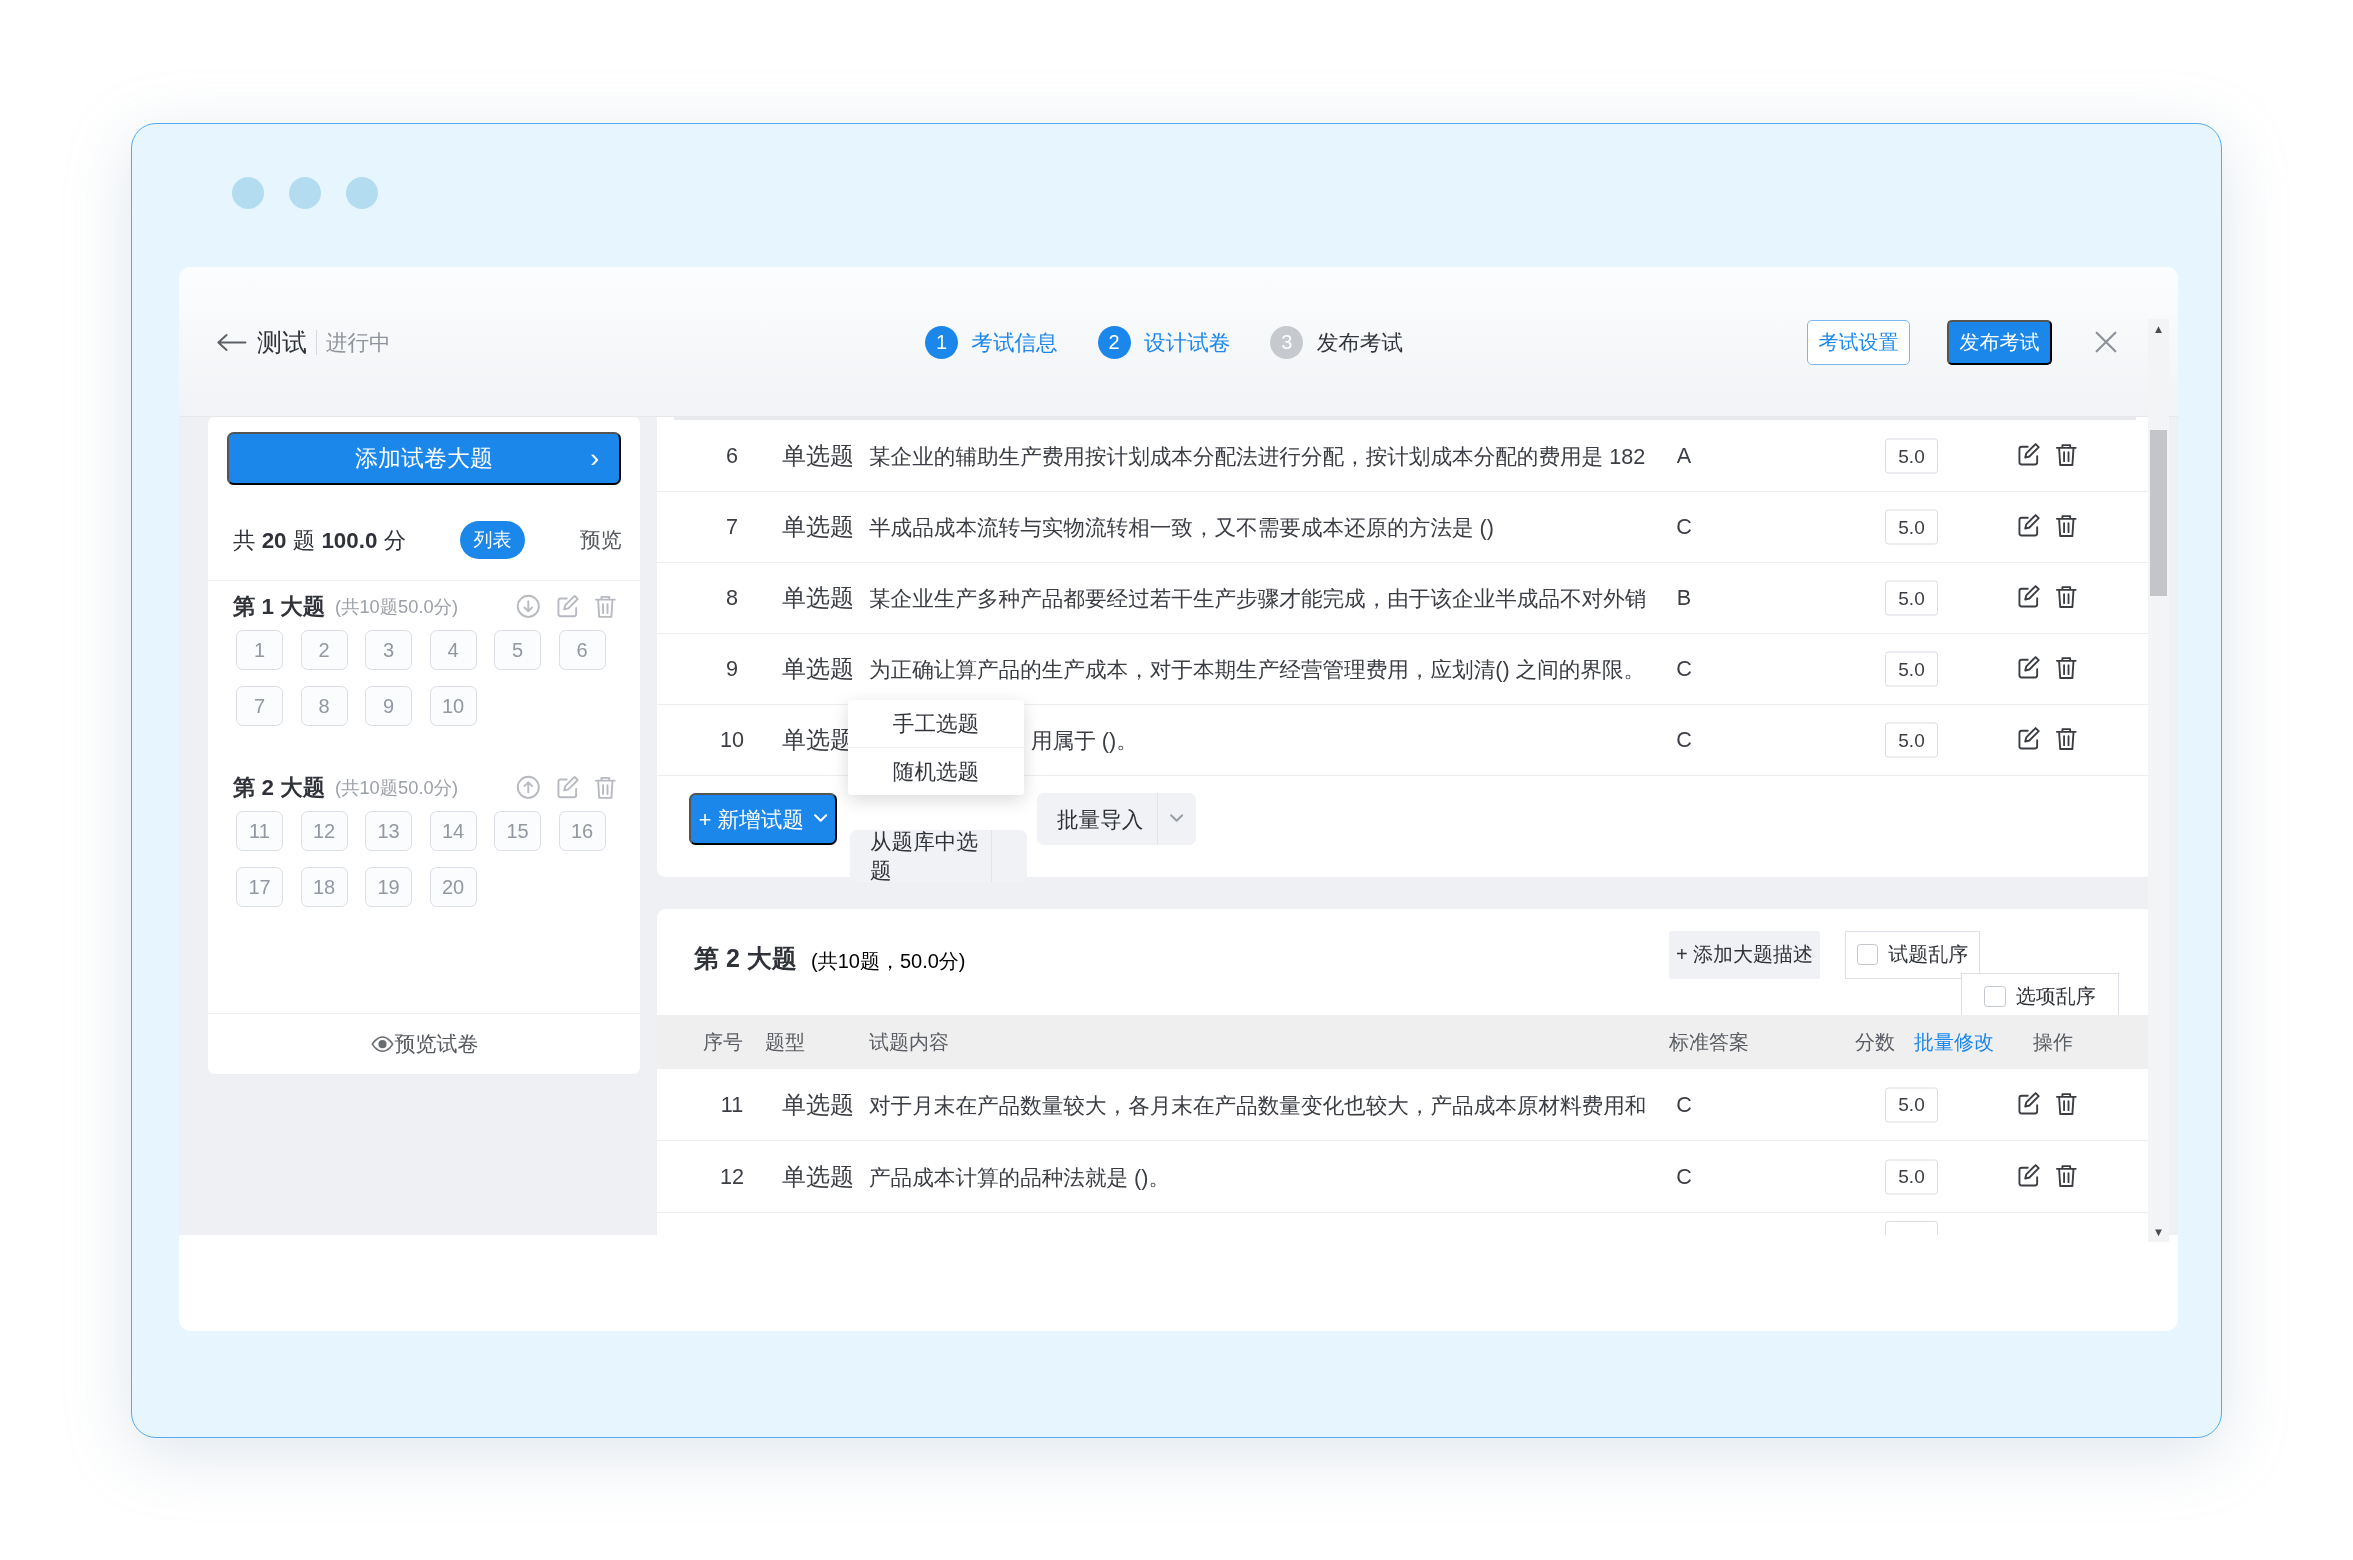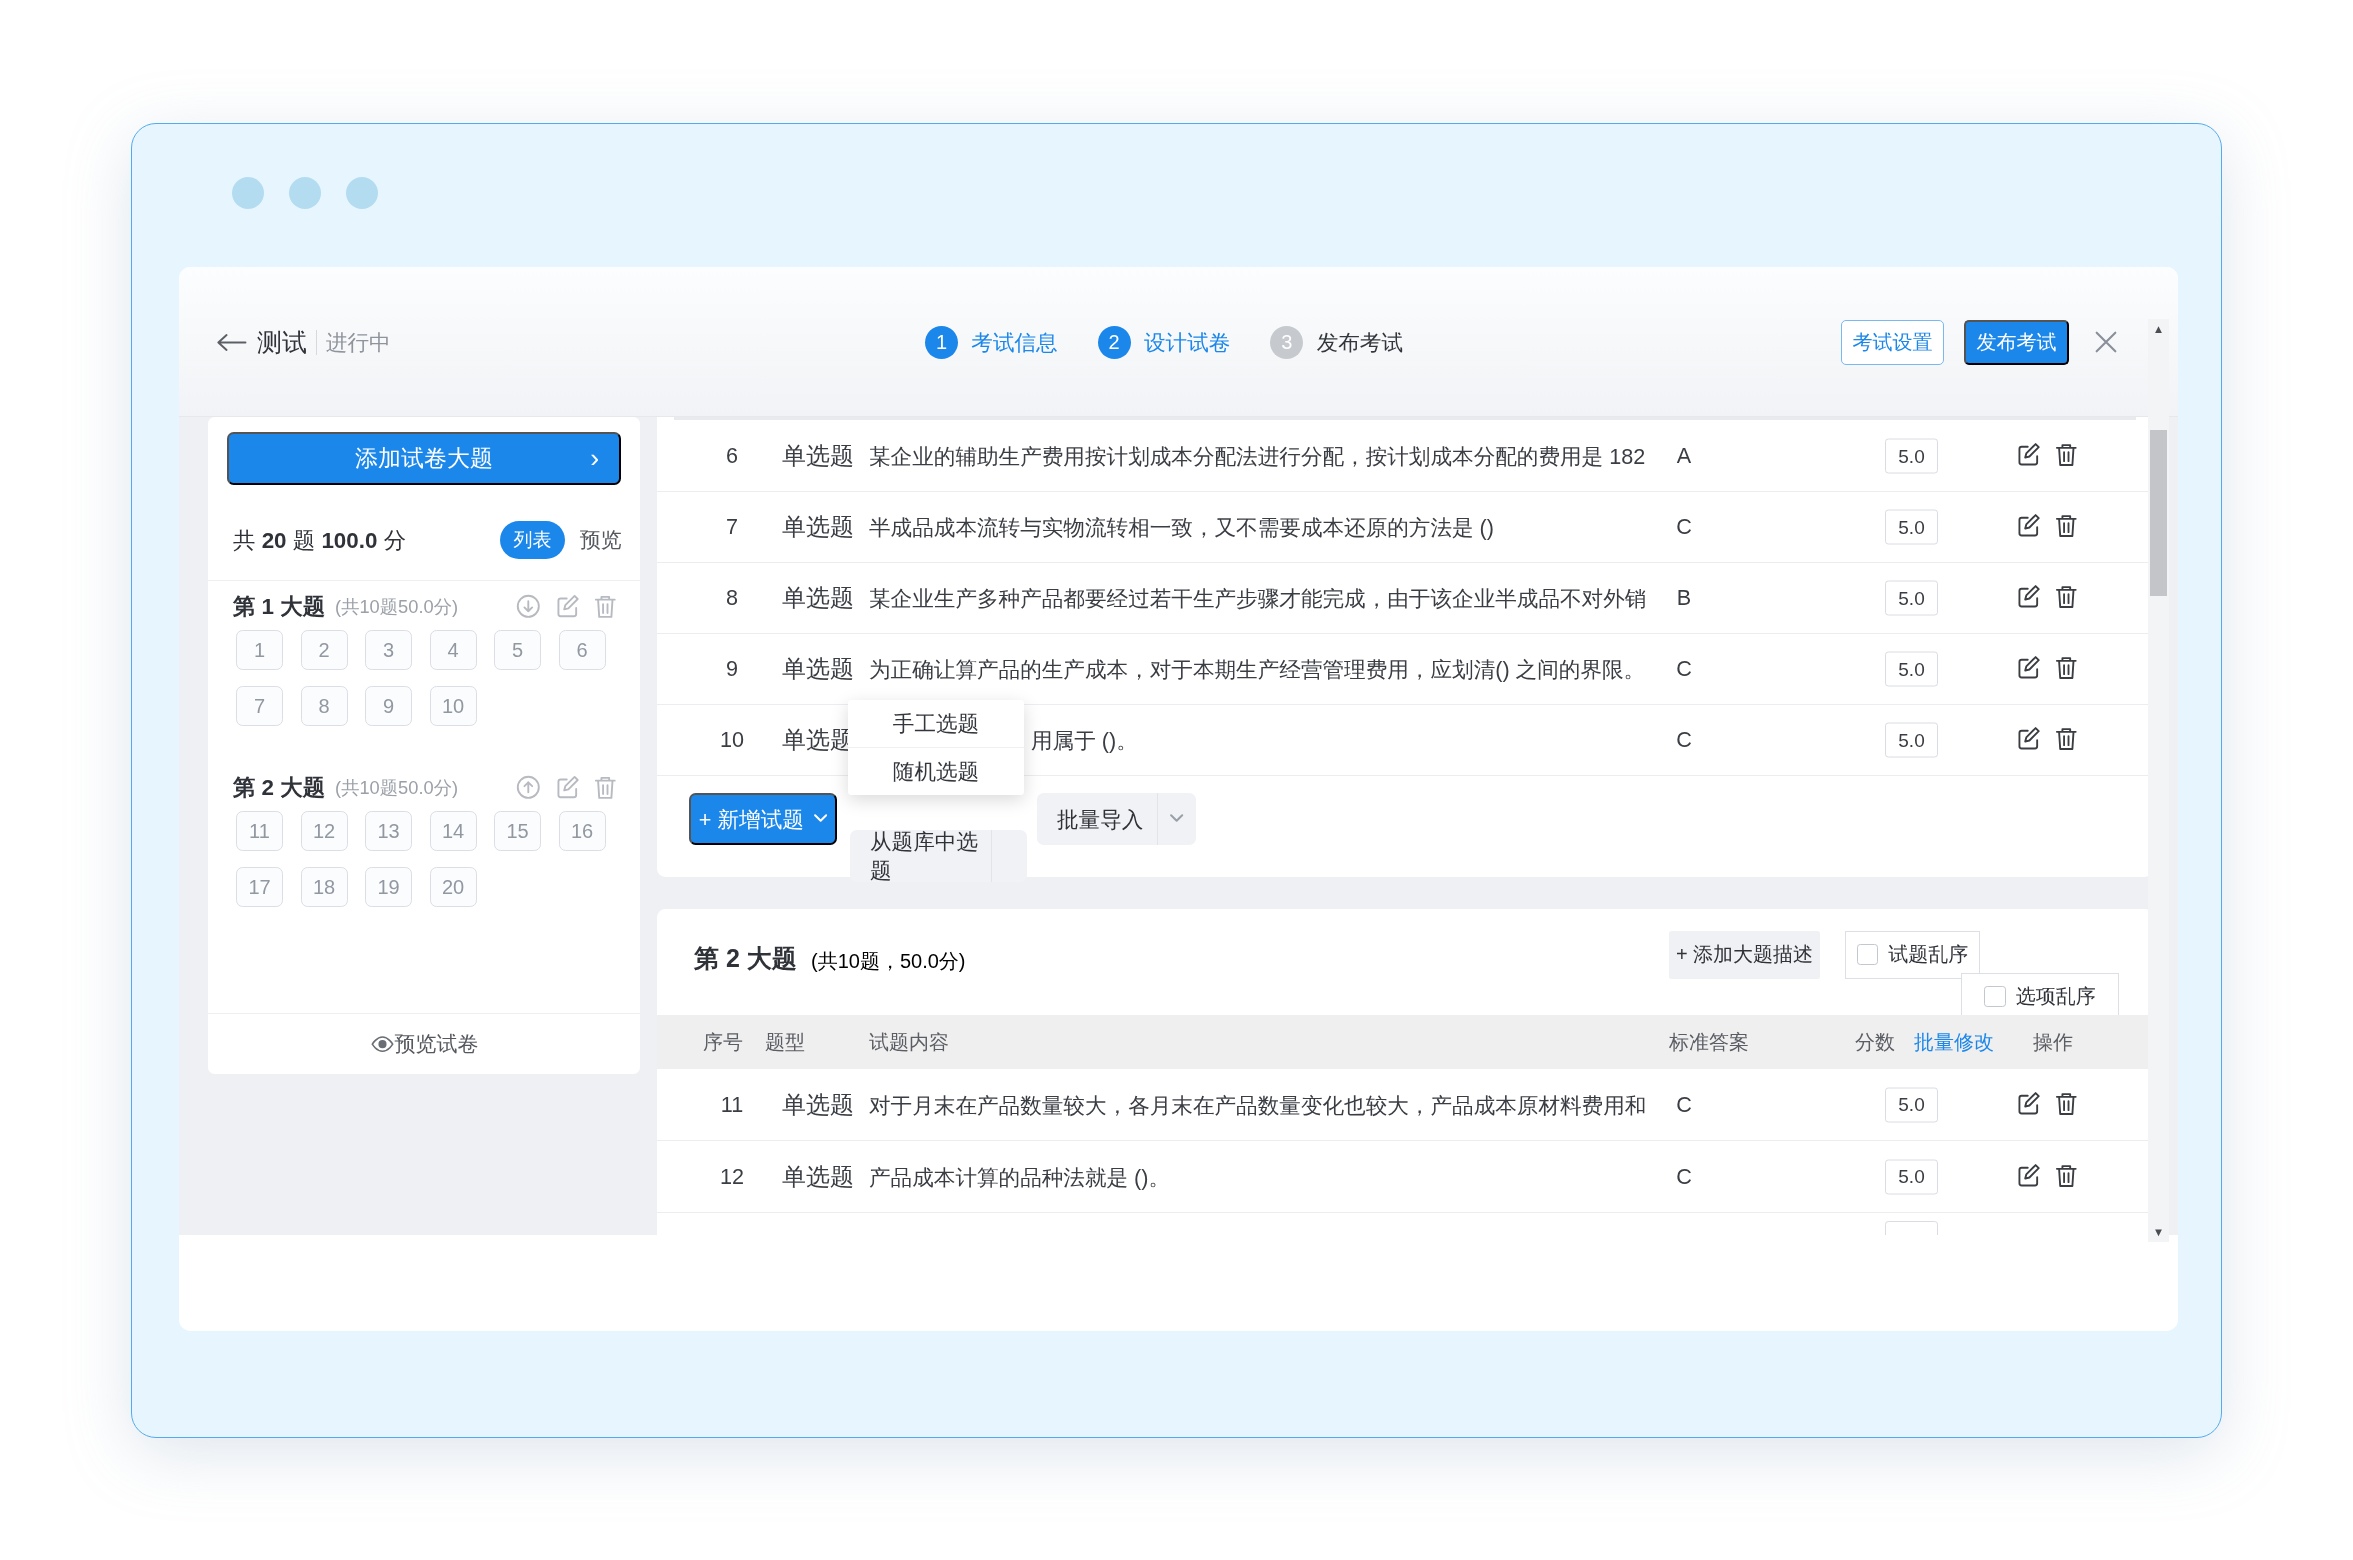--- a/index.html
+++ b/index.html
@@ -16,36 +16,36 @@
   .back-group{position:absolute;left:36px;top:0;height:150px;display:flex;align-items:center;gap:9px;}
   .page-title{font-size:25px;color:#2f3238;font-weight:500;}
   .vdiv{width:0.8px;height:25px;background:#d6dae0;}
   .status-text{font-size:21.6px;color:#8f939b;}
   .stepper{position:absolute;left:746px;top:0;height:150px;display:flex;align-items:center;gap:40px;}
   .step{display:flex;align-items:center;gap:13.3px;}
   .step-circle{width:33px;height:33px;border-radius:50%;background:#1b87ea;color:#fff;font-size:20px;display:flex;align-items:center;justify-content:center;}
   .step-label{font-size:21.6px;color:#1b87ea;}
   .step.inactive .step-circle{background:#c6c9ce;}
   .step.inactive .step-label{color:#33363c;}
-  .header-actions{position:absolute;right:56px;top:0;height:150px;display:flex;align-items:center;gap:20px;}
+  .header-actions{position:absolute;right:56px;top:0;height:150px;display:flex;align-items:center;gap:37px;}
   .btn-outline{width:103px;height:45px;border:0.8px solid #7ab8f0;border-radius:5px;background:#fff;color:#1b87ea;font-size:20px;display:flex;align-items:center;justify-content:center;box-sizing:border-box;}
   .btn-primary{width:105px;height:45px;border-radius:5px;background:#1b87ea;color:#fff;font-size:20px;display:flex;align-items:center;justify-content:center;}
   .close-x{width:33px;height:33px;display:flex;align-items:center;justify-content:center;}
   
   .card-body{position:absolute;left:0;top:150px;width:1999px;height:818px;background:#eef0f4;}
   
   .sidebar{position:absolute;left:29px;top:0;width:432px;height:657px;background:#fff;border-radius:6.6px;}
   .add-major{position:absolute;left:19px;top:15px;width:394px;height:53px;background:#1b87ea;border-radius:6.6px;color:#fff;font-size:23px;display:flex;align-items:center;justify-content:center;}
   .add-major .chev{position:absolute;right:20px;font-size:26.6px;line-height:1;font-weight:400;}
   .summary{position:absolute;left:25px;right:18.3px;top:98px;height:50px;display:flex;align-items:center;}
   .sum-text{font-size:22.4px;color:#2f3238;}
   .sum-text b{font-weight:700;}
   .toggle{margin-left:auto;display:flex;align-items:center;gap:15px;}
   .pill{background:#1b87ea;color:#fff;font-size:19px;padding:5.8px 13.3px;border-radius:830px;}
-  .toggle-preview{font-size:21px;color:#55585e;}
+  .toggle-preview{font-size:21px;color:#55585e;margin-left:40px;}
   .sb-divider{position:absolute;left:0;top:163px;width:100%;height:0.8px;background:#edeff2;}
   .group-h{position:absolute;left:25px;right:21.6px;display:flex;align-items:center;}
   .g1{top:171px;height:37px;}.g2{top:352px;height:37px;}
   .group-title{font-size:22.4px;font-weight:600;color:#2f3238;}
   .group-meta{font-size:18.3px;color:#9ba0a8;margin-left:10px;}
   .group-icons{margin-left:auto;display:flex;gap:11.6px;align-items:center;}
   .gicon svg{display:block;}
   .grid{position:absolute;left:28px;width:384px;display:flex;flex-wrap:wrap;column-gap:17.5px;row-gap:16px;}
   .grid1{top:213px;}.grid2{top:394px;}
   .num-box{width:47px;height:40px;border:0.8px solid #dbdee4;border-radius:6.6px;background:#fbfcfd;color:#9298a2;font-size:20px;display:flex;align-items:center;justify-content:center;box-sizing:border-box;}

